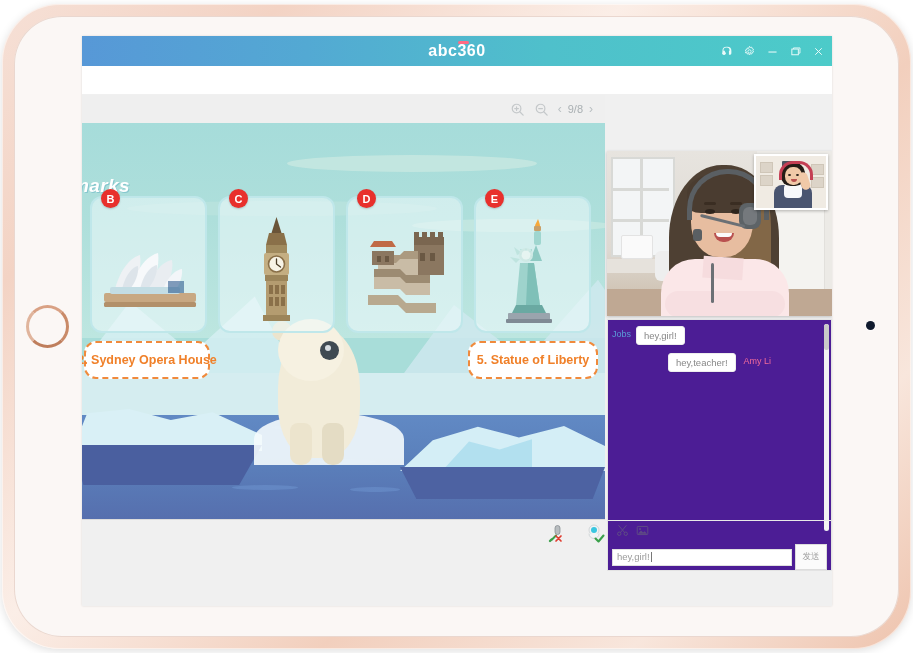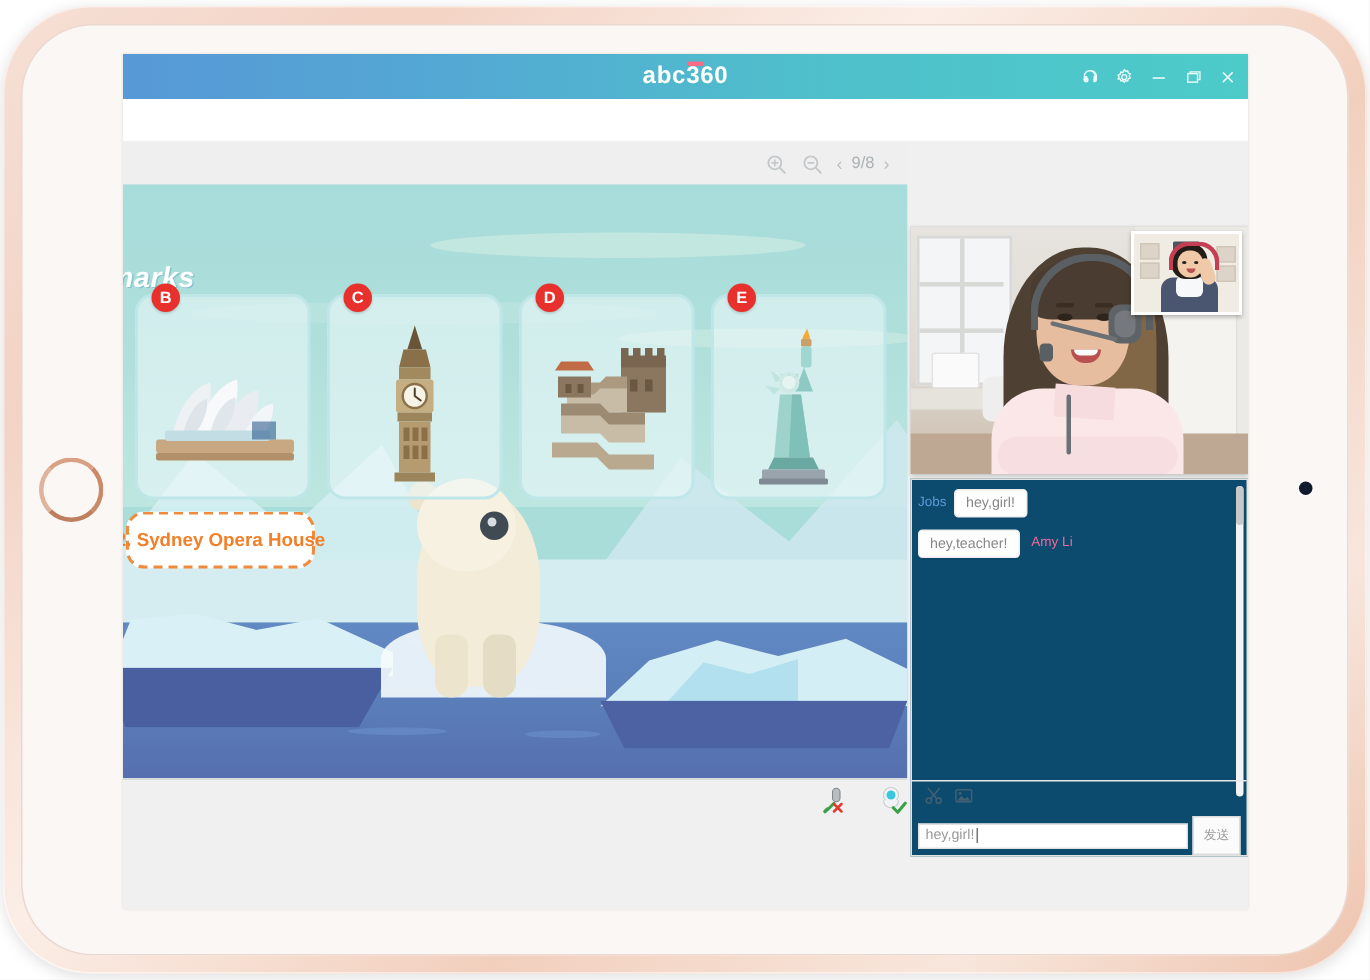--- a/index.html
+++ b/index.html
@@ -269,26 +269,26 @@
   #s-eye2{position:absolute;left:40px;top:18px;width:3px;height:2px;background:#2a211a;border-radius:50%;}
   #s-mouth{position:absolute;left:35px;top:23px;width:6px;height:3px;background:#b9514f;border-radius:0 0 4px 4px;}
   #s-hs{position:absolute;left:23px;top:5px;width:28px;height:16px;border:3px solid #c43f54;border-bottom:none;border-radius:14px 14px 0 0;}
   #s-body{position:absolute;left:18px;top:29px;width:38px;height:23px;background:#4a5570;border-radius:8px 8px 0 0;}
   #s-shirt{position:absolute;left:28px;top:28px;width:18px;height:14px;background:#f7f8fa;border-radius:4px;}
   #s-arm{position:absolute;left:44px;top:16px;width:9px;height:18px;background:#f0c9a8;border-radius:5px;transform:rotate(-18deg);}
 
   
   #chat-box{
     position:absolute;left:2px;top:224px;width:225px;height:252px;
-    background:#0c4a6e;border:1px solid #e3e3e3;box-sizing:border-box;
+    background:#4c1d95;border:1px solid #e3e3e3;box-sizing:border-box;
   }
   #chat-log{position:absolute;left:0;top:0;right:0;height:215px;overflow:hidden;padding:6px 4px 0 4px;box-sizing:border-box;}
   .msg-row{display:flex;align-items:flex-start;margin-bottom:8px;gap:5px;}
   .msg-row.left{justify-content:flex-start;}
-  .msg-row.right{justify-content:flex-start;gap:8px;}
+  .msg-row.right{justify-content:center;gap:8px;}
   .msg-name{font-size:9px;line-height:16px;white-space:nowrap;}
   .msg-name.teacher{color:#5b9bd8;}
   .msg-name.student{color:#f06a9b;}
   .bubble{
     background:#fff;border:1px solid #ededed;border-radius:3px;
     padding:3px 7px;font-size:9.5px;color:#888;max-width:140px;
     box-shadow:0 1px 1px rgba(0,0,0,.03);
   }
   #chat-scroll-track{position:absolute;right:2px;top:4px;width:5px;height:207px;background:#f3f3f3;border-radius:3px;}
   #chat-scroll-thumb{position:absolute;right:2px;top:4px;width:5px;height:26px;background:#c9c9c9;border-radius:3px;cursor:pointer;}
@@ -520,20 +520,21 @@
                 <path d="M50 33l1.5 4 4-1.5-2.5 3.5 3.5 2.5-4.5-.5.5 4.5-2.5-3.5-3.5 2.5 1.5-4-4-1.5 4-1z" fill="#bfe4df"></path>
                 <circle cx="50" cy="40" r="4.5" fill="#e6f4f1"></circle>
                 <path d="M44 48h14l6 42H40z" fill="#9ed3cc"></path>
                 <path d="M52 48h6l6 42H50z" fill="#7fc0b8"></path>
                 <path d="M40 90h26l4 8H36z" fill="#6aa9a2"></path>
                 <rect x="32" y="98" width="42" height="8" rx="1" fill="#9aa4ad"></rect>
                 <rect x="30" y="104" width="46" height="4" rx="1" fill="#7f8a94"></rect>
               </svg>
             </div>
           </div>
+          <div class="card-label" id="label3">5. Statue of Liberty</div>
 
         </div>
       </div>
 
       <div id="cw-footer">
         <div class="av-btn">
           <svg class="ico-svg" width="20" height="20" viewBox="0 0 20 20">
             <rect x="10" y="2.5" width="5" height="9" rx="2.5" fill="#b9bdc0" stroke="#7f868b" stroke-width=".7"></rect>
             <path d="M11 12.5l-4 4" stroke="#3aa04a" stroke-width="2" stroke-linecap="round"></path>
             <path d="M6.5 16.5l-1.5 1.5" stroke="#3aa04a" stroke-width="2.4" stroke-linecap="round"></path>

